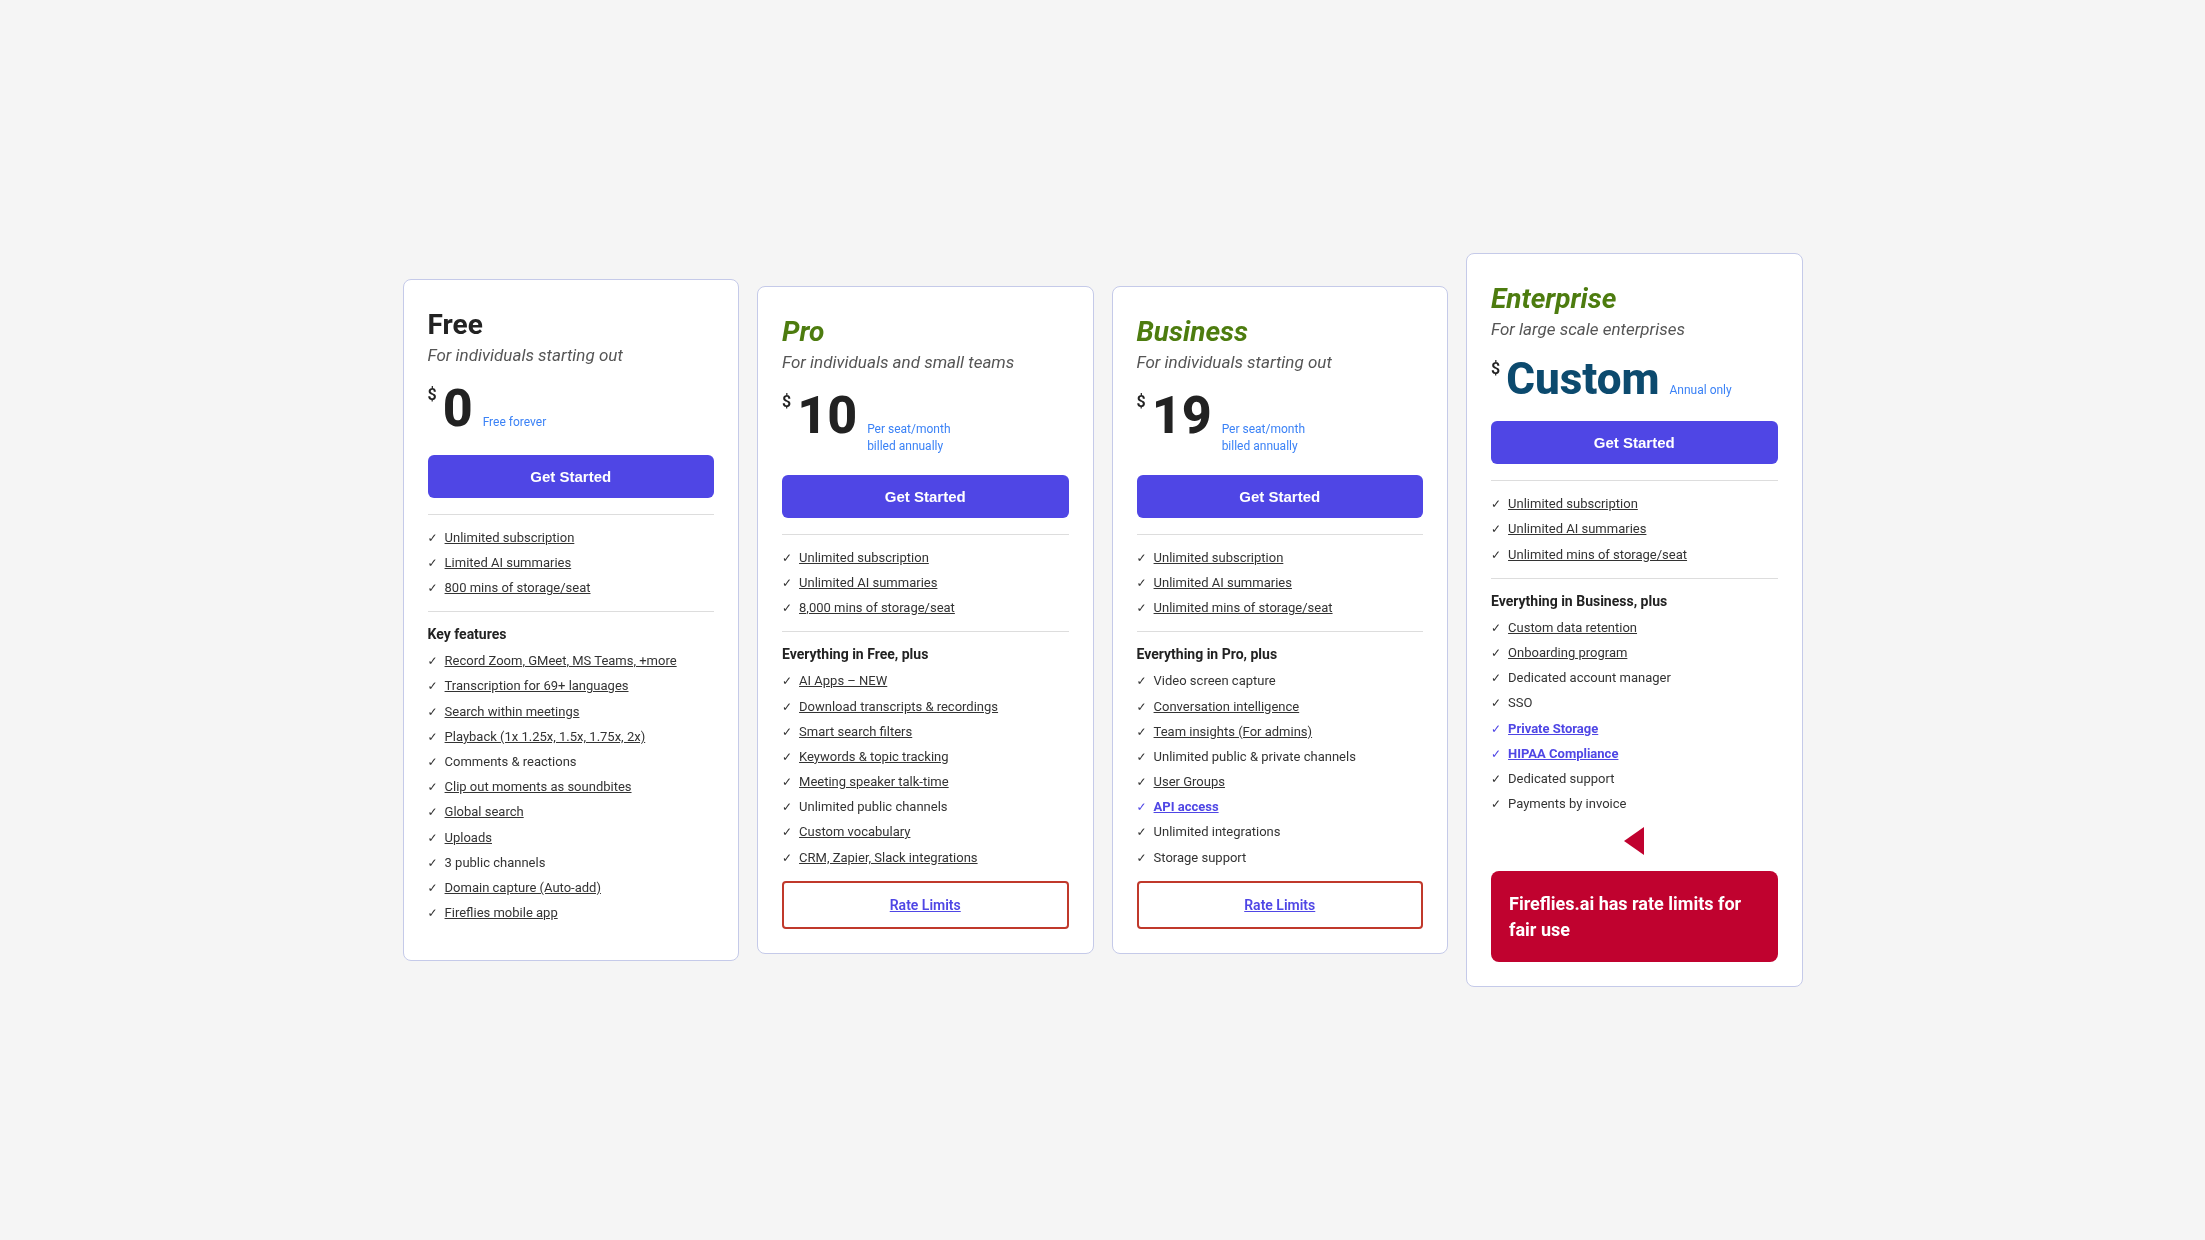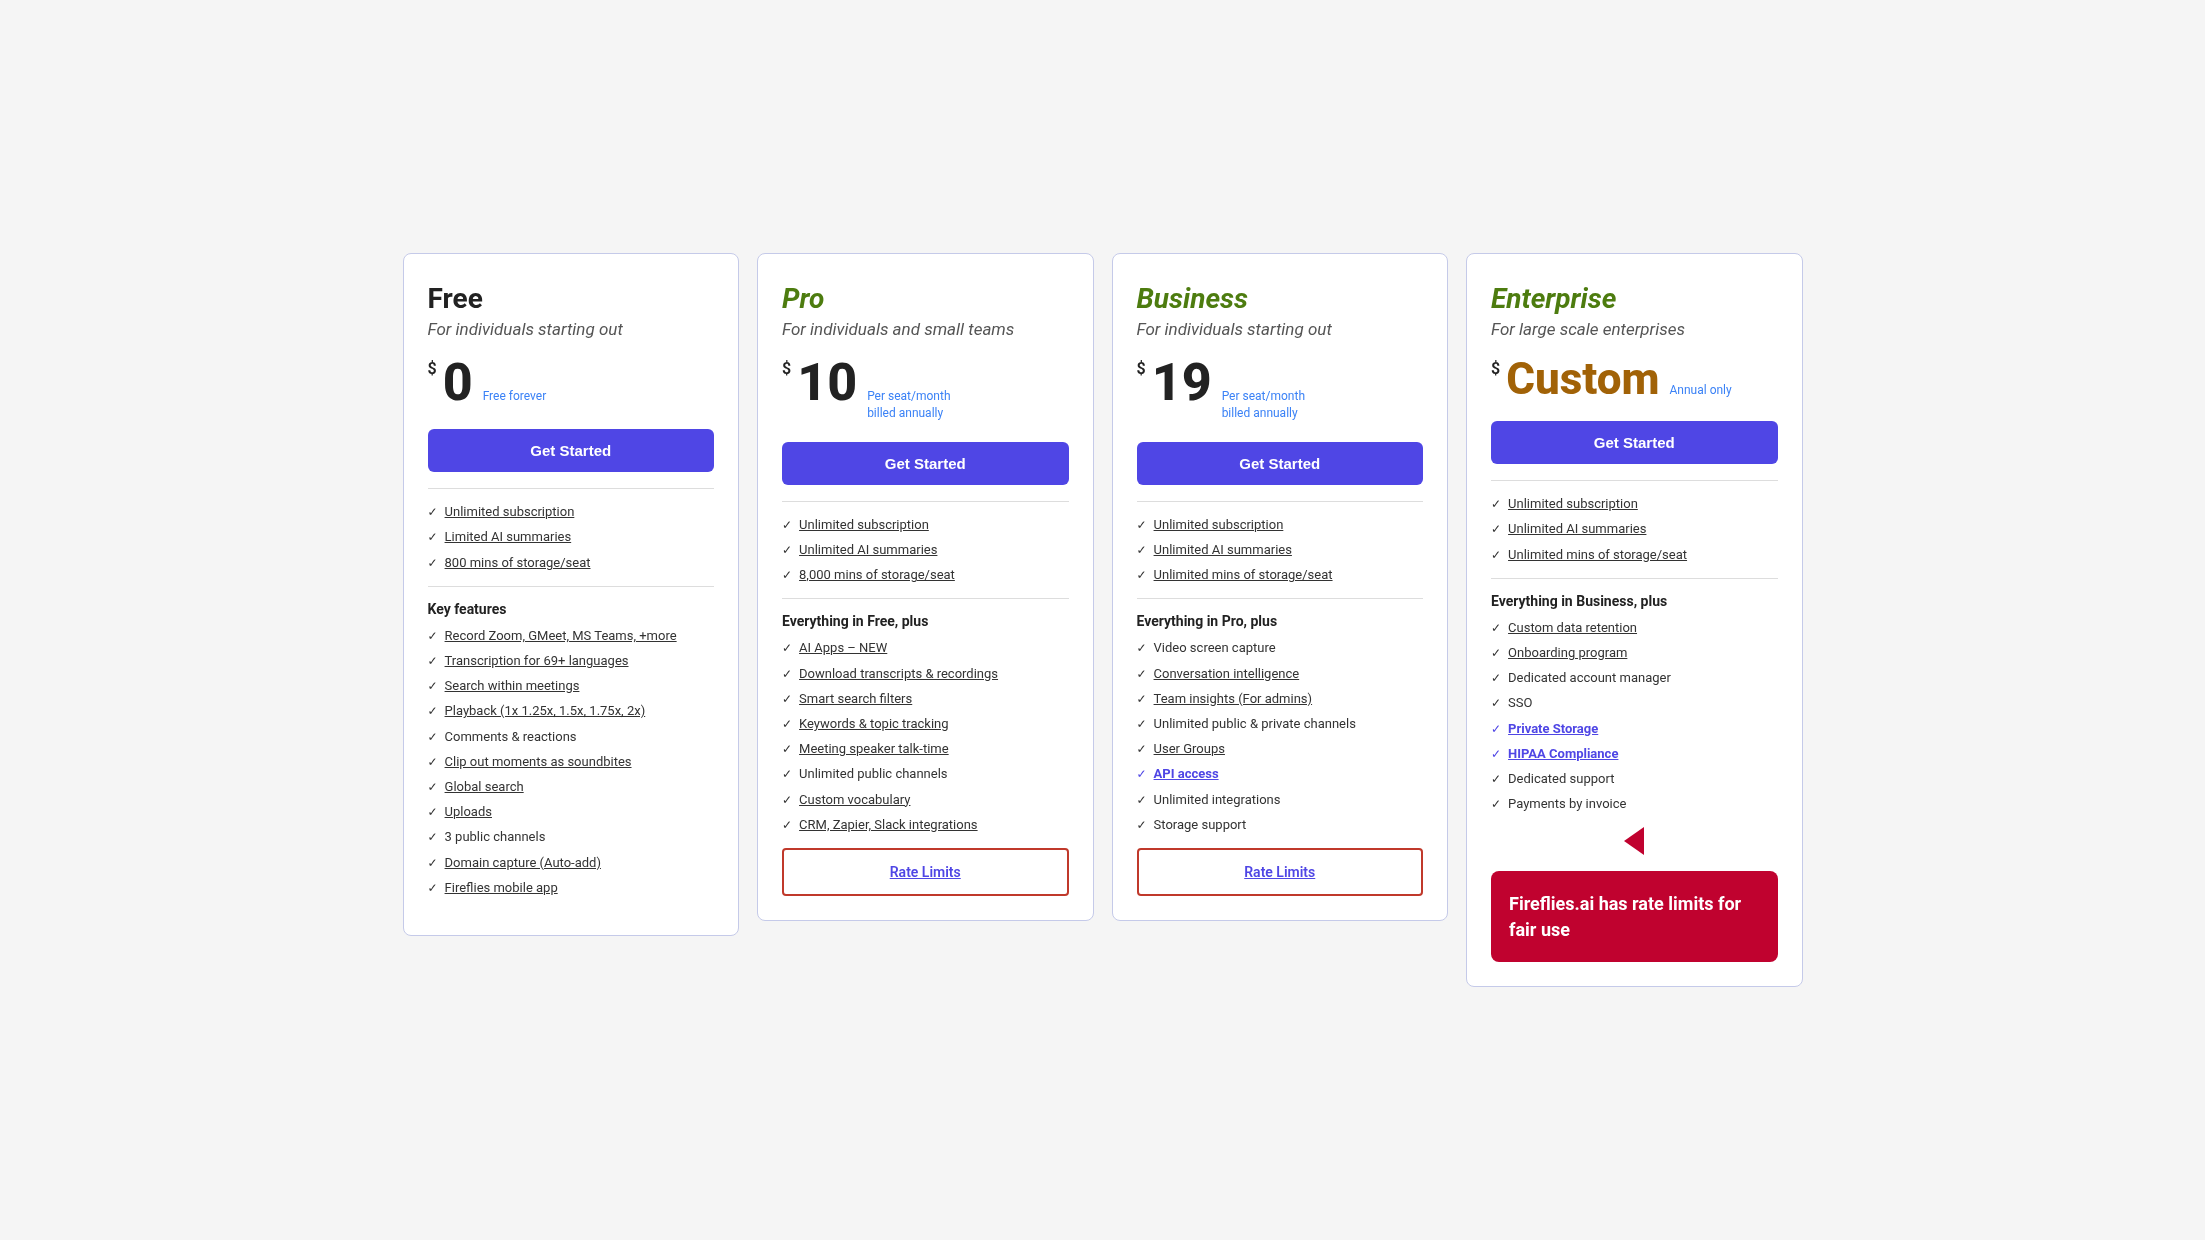--- a/index.html
+++ b/index.html
@@ -10,21 +10,21 @@
       justify-content: center;
       align-items: center;
       min-height: 100vh;
       padding: 30px 20px;
     }
     .pricing-container {
       display: flex;
       gap: 18px;
       max-width: 1400px;
       width: 100%;
-      align-items: flex-start;
+      align-items: center;
     }
     .plan-card {
       background: #fff;
       border: 1.5px solid #c5cae9;
       border-radius: 8px;
       padding: 28px 24px 24px;
       flex: 1;
       min-width: 0;
       position: relative;
     }
@@ -60,21 +60,21 @@
     }
     .price-number {
       font-size: 52px;
       font-weight: 800;
       color: #222;
       line-height: 1;
     }
     .price-custom {
       font-size: 44px;
       font-weight: 800;
-      color: #a16207;
+      color: #0c4a6e;
       line-height: 1;
     }
     .price-desc {
       font-size: 12px;
       color: #3b82f6;
       line-height: 1.4;
       margin-left: 4px;
     }
     .cta-button {
       display: block;

